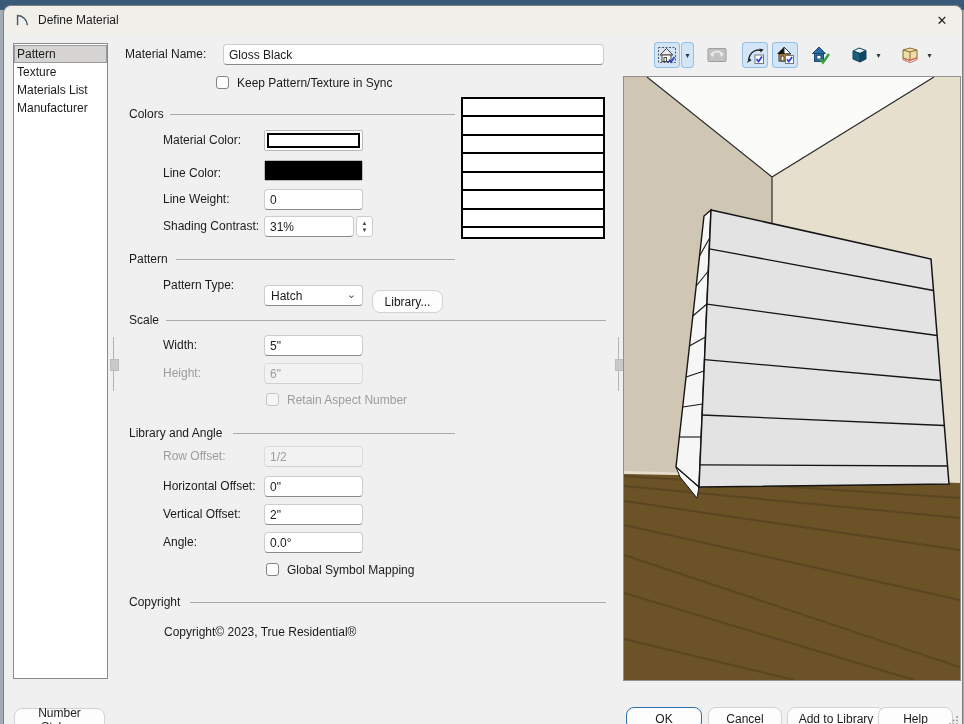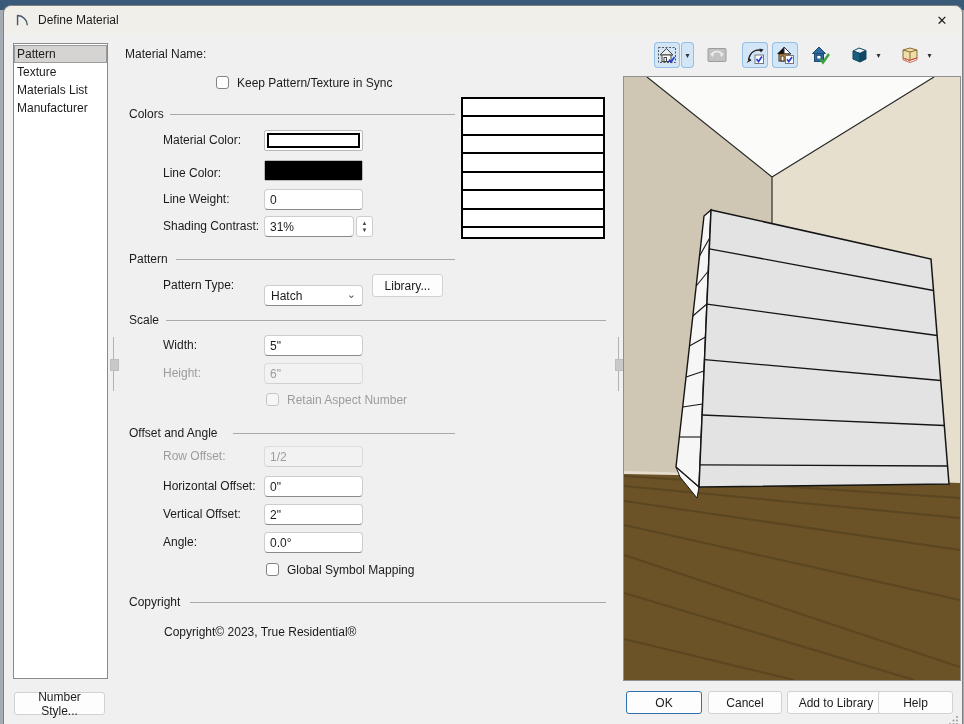--- a/index.html
+++ b/index.html
@@ -16,21 +16,21 @@
   .lbl.dis{color:var(--disabled-text,#9c9c9c);}
   .group-h{position:absolute;font-size:12px;color:var(--text,#1b1b1b);line-height:15px;}
   .rule{position:absolute;height:1px;background:var(--rule,#a9a9a9);}
   .tb{position:absolute;height:21px;box-sizing:border-box;border:1px solid var(--control-border,#cdcdcd);border-bottom-color:var(--control-border-bottom,#8a8a8a);border-radius:4px;background:var(--control-bg,#fff);font:12px "Liberation Sans",sans-serif;padding:0 5px;color:var(--text,#1b1b1b);outline:none;}
   .tb:disabled{background:var(--disabled-bg,#f2f2f2);color:var(--disabled-text,#9c9c9c);border-color:#dcdcdc;border-bottom-color:#d0d0d0;}
   .swatch{position:absolute;width:99px;height:21px;box-sizing:border-box;border:1px solid #b9b9b9;border-radius:2px;background:#fff;padding:2px;cursor:pointer;}
   .swatch .inner{width:100%;height:100%;box-sizing:border-box;}
   .spin{position:absolute;width:17px;height:21px;box-sizing:border-box;border:1px solid var(--control-border,#cdcdcd);border-radius:3px;background:#fff;display:flex;flex-direction:column;align-items:center;justify-content:center;font-size:6px;line-height:7px;color:#444;cursor:pointer;}
   .fselect{position:absolute;height:21px;box-sizing:border-box;border:1px solid var(--control-border,#cdcdcd);border-bottom-color:var(--control-border-bottom,#8a8a8a);border-radius:4px;background:#fff;font-size:12px;color:var(--text,#1b1b1b);display:flex;align-items:center;justify-content:space-between;padding:0 6px;cursor:pointer;}
   .fselect .chev{font-size:11px;color:#555;line-height:10px;margin-top:-4px;}
-  .btn{position:absolute;height:23px;box-sizing:border-box;border:1px solid #d2d2d2;border-radius:3px;background:#fdfdfd;font:12px "Liberation Sans",sans-serif;color:var(--text,#1b1b1b);display:flex;align-items:center;justify-content:center;cursor:pointer;}
+  .btn{position:absolute;height:23px;box-sizing:border-box;border:1px solid #d2d2d2;border-radius:8px;background:#fdfdfd;font:12px "Liberation Sans",sans-serif;color:var(--text,#1b1b1b);display:flex;align-items:center;justify-content:center;cursor:pointer;margin-top:16px;}
   .btn-ok{border:1.5px solid var(--ok-border,#2f6fae);}
   .cb{position:absolute;width:13px;height:13px;box-sizing:border-box;border:1px solid #848484;border-radius:3px;background:#fff;cursor:pointer;}
   .cb.dis{border-color:#c6c6c6;background:#f6f6f6;}
   .cb-label{position:absolute;font-size:12px;line-height:14px;color:var(--text,#1b1b1b);white-space:nowrap;}
   .cb-label.dis{color:var(--disabled-text,#9c9c9c);}
   .pattern-preview{position:absolute;left:457px;top:91px;width:144px;height:142px;box-sizing:border-box;border:2px solid #000;background:#fff;background-image:repeating-linear-gradient(to bottom,transparent 0,transparent 16.5px,#000 16.5px,#000 18.5px);}
   .splitter{position:absolute;width:1px;height:54px;background:#b3b3b3;}
   .splitter .grip{position:absolute;left:-3px;top:22px;width:7px;height:10px;background:#c9c9c9;border:1px solid #bdbdbd;}
   .toolbar{position:absolute;left:650px;top:35px;height:28px;display:flex;align-items:center;}
   .tbtn{width:26px;height:26px;border-radius:4px;display:flex;align-items:center;justify-content:center;cursor:pointer;flex:none;}
@@ -60,20 +60,21 @@
 
     <div class="listbox">
       <div class="lb-item selected">Pattern</div>
       <div class="lb-item">Texture</div>
       <div class="lb-item">Materials List</div>
       <div class="lb-item">Manufacturer</div>
     </div>
     <button class="btn" style="left:10px;top:686px;width:91px;">Number Style...</button>
 
     <span class="lbl" style="left:121px;top:38px;">Material Name:</span>
+    <input class="tb" style="left: 219px; top: 38px; width: 381px;" value="Gloss Black">
     <span class="cb" style="left:212px;top:70px;"></span>
     <span class="cb-label" style="left:233px;top:70px;">Keep Pattern/Texture in Sync</span>
 
     <span class="group-h" style="left:125px;top:101px;">Colors</span>
     <div class="rule" style="left:166px;top:108px;width:285px;"></div>
     <span class="lbl" style="left:159px;top:124px;">Material Color:</span>
     <div class="swatch" style="left:260px;top:124px;">
         <div class="inner" style="border:2px solid #000;background:#fff;"></div>
       </div>
     <span class="lbl" style="left:159px;top:157px;">Line Color:</span>
@@ -102,21 +103,21 @@
 
     <span class="group-h" style="left:125px;top:307px;">Scale</span>
     <div class="rule" style="left:162px;top:314px;width:440px;"></div>
     <span class="lbl" style="left:159px;top:329px;">Width:</span>
     <input class="tb" style="left: 260px; top: 329px; width: 99px;" value="5&quot;">
     <span class="lbl dis" style="left:159px;top:357px;">Height:</span>
     <input class="tb" style="left: 260px; top: 357px; width: 99px;" disabled="" value="6&quot;">
     <span class="cb dis" style="left:262px;top:387px;"></span>
     <span class="cb-label dis" style="left:283px;top:387px;">Retain Aspect Number</span>
 
-    <span class="group-h" style="left:125px;top:420px;">Offset and Angle</span>
+    <span class="group-h" style="left:125px;top:420px;">Library and Angle</span>
     <div class="rule" style="left:229px;top:427px;width:222px;"></div>
     <span class="lbl dis" style="left:159px;top:440px;">Row Offset:</span>
     <input class="tb" style="left: 260px; top: 440px; width: 99px;" disabled="" value="1/2">
     <span class="lbl" style="left:159px;top:470px;">Horizontal Offset:</span>
     <input class="tb" style="left: 260px; top: 470px; width: 99px;" value="0&quot;">
     <span class="lbl" style="left:159px;top:498px;">Vertical Offset:</span>
     <input class="tb" style="left: 260px; top: 498px; width: 99px;" value="2&quot;">
     <span class="lbl" style="left:159px;top:526px;">Angle:</span>
     <input class="tb" style="left: 260px; top: 526px; width: 99px;" value="0.0°">
     <span class="cb" style="left:262px;top:557px;"></span>

